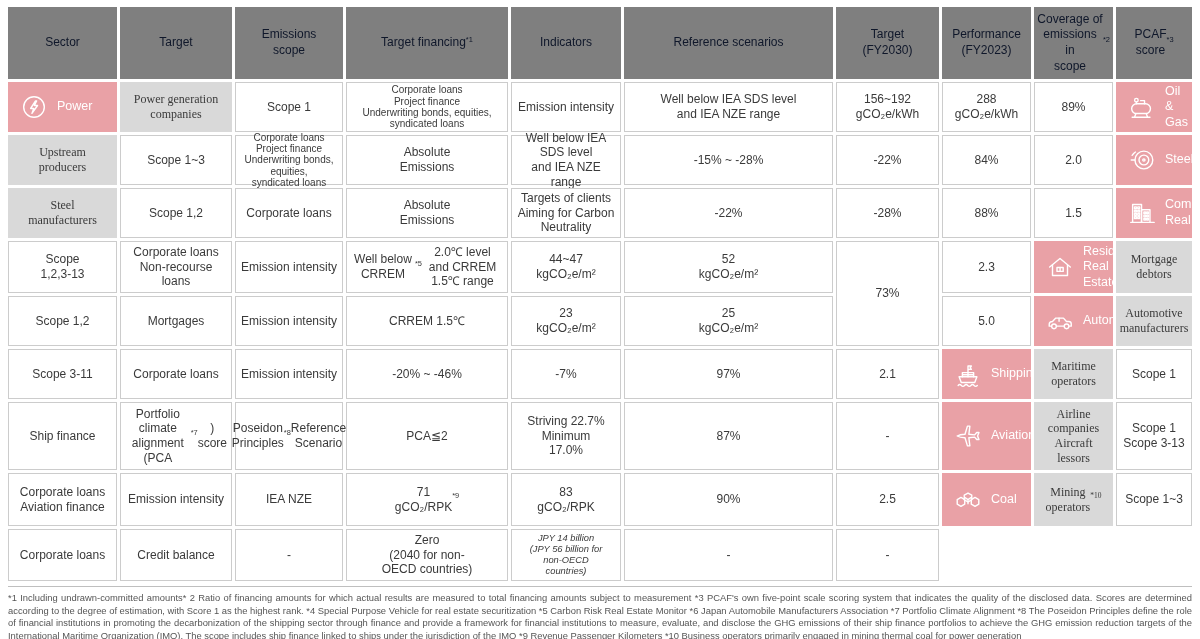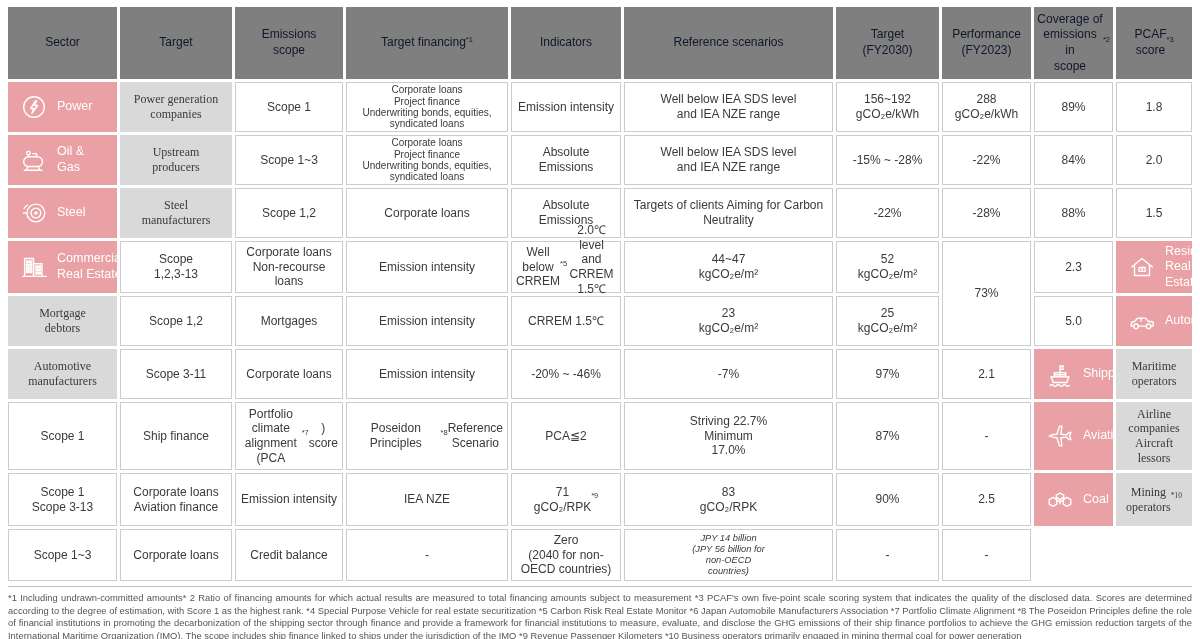--- a/index.html
+++ b/index.html
@@ -89,21 +89,20 @@
 Underwriting bonds, equities,
 syndicated loans</div>
       <div class="cell">Emission intensity</div>
       <div class="cell">Well below IEA SDS level
 and IEA NZE range</div>
       <div class="cell">156~192
 gCO₂e/kWh</div>
       <div class="cell">288
 gCO₂e/kWh</div>
       <div class="cell">89%</div>
-      <div class="cell">1.8</div>
       <div class="cell sector"><span class="icon"><svg viewBox="0 0 32 32">
             <rect x="5" y="12.5" width="20" height="10.5" rx="5.2"></rect>
             <path d="M9.5 23 L8 27 M20.5 23 L22 27 M5.5 27 h19"></path>
             <circle cx="10" cy="8.7" r="1.9"></circle>
             <path d="M10 10.6 V12.5 M14.5 9.2 h4.2 V12.5"></path>
           </svg></span><span class="sector-label">Oil &amp;
 Gas</span></div>
       <div class="cell target">Upstream
 producers</div>
       <div class="cell">Scope 1~3</div>

